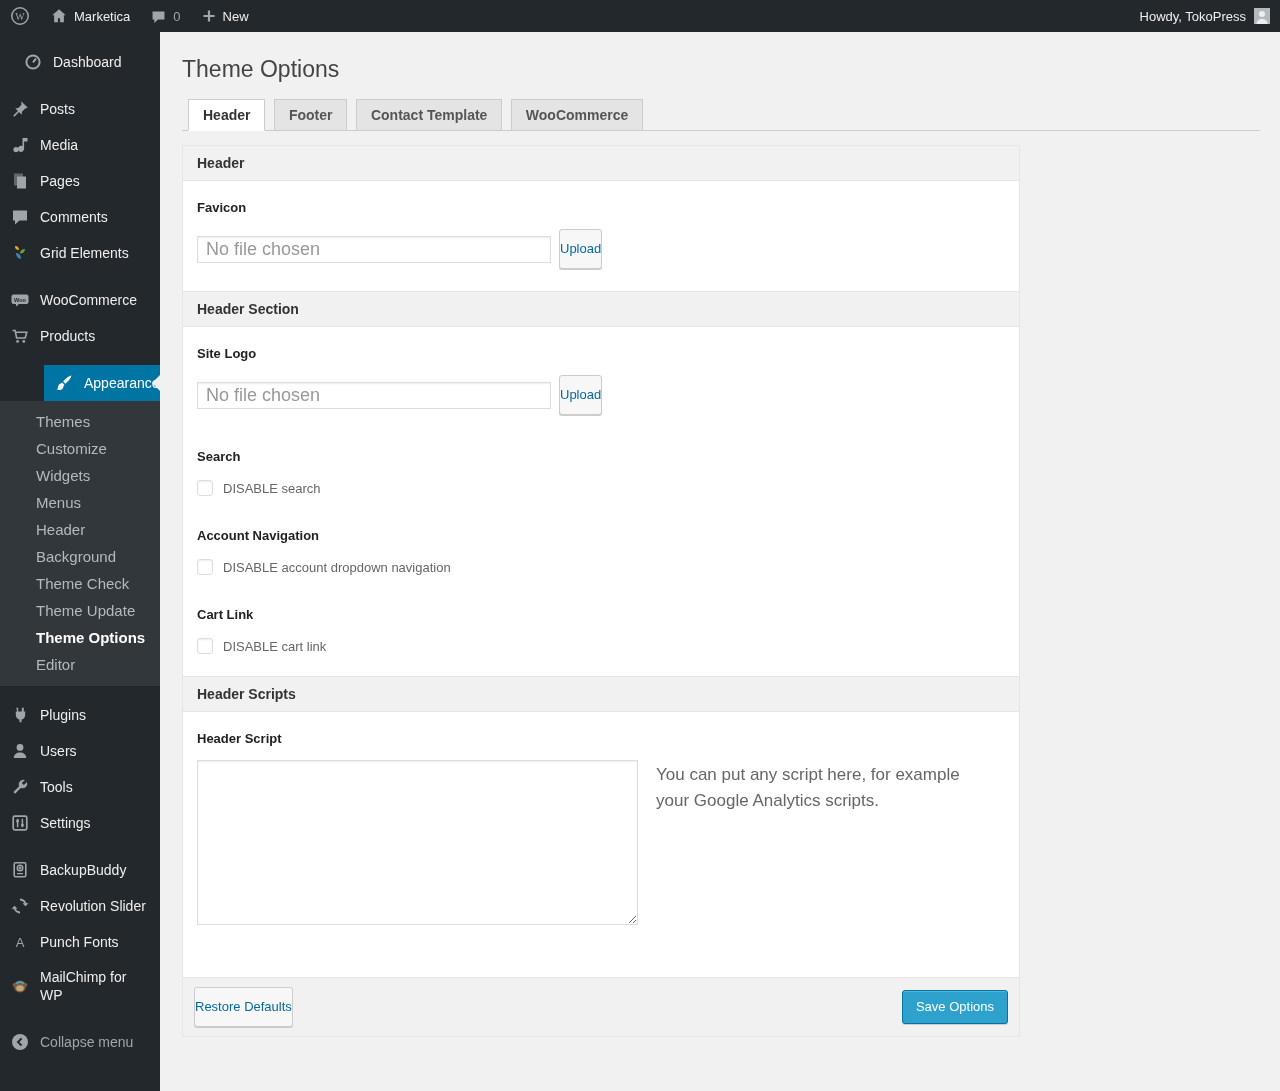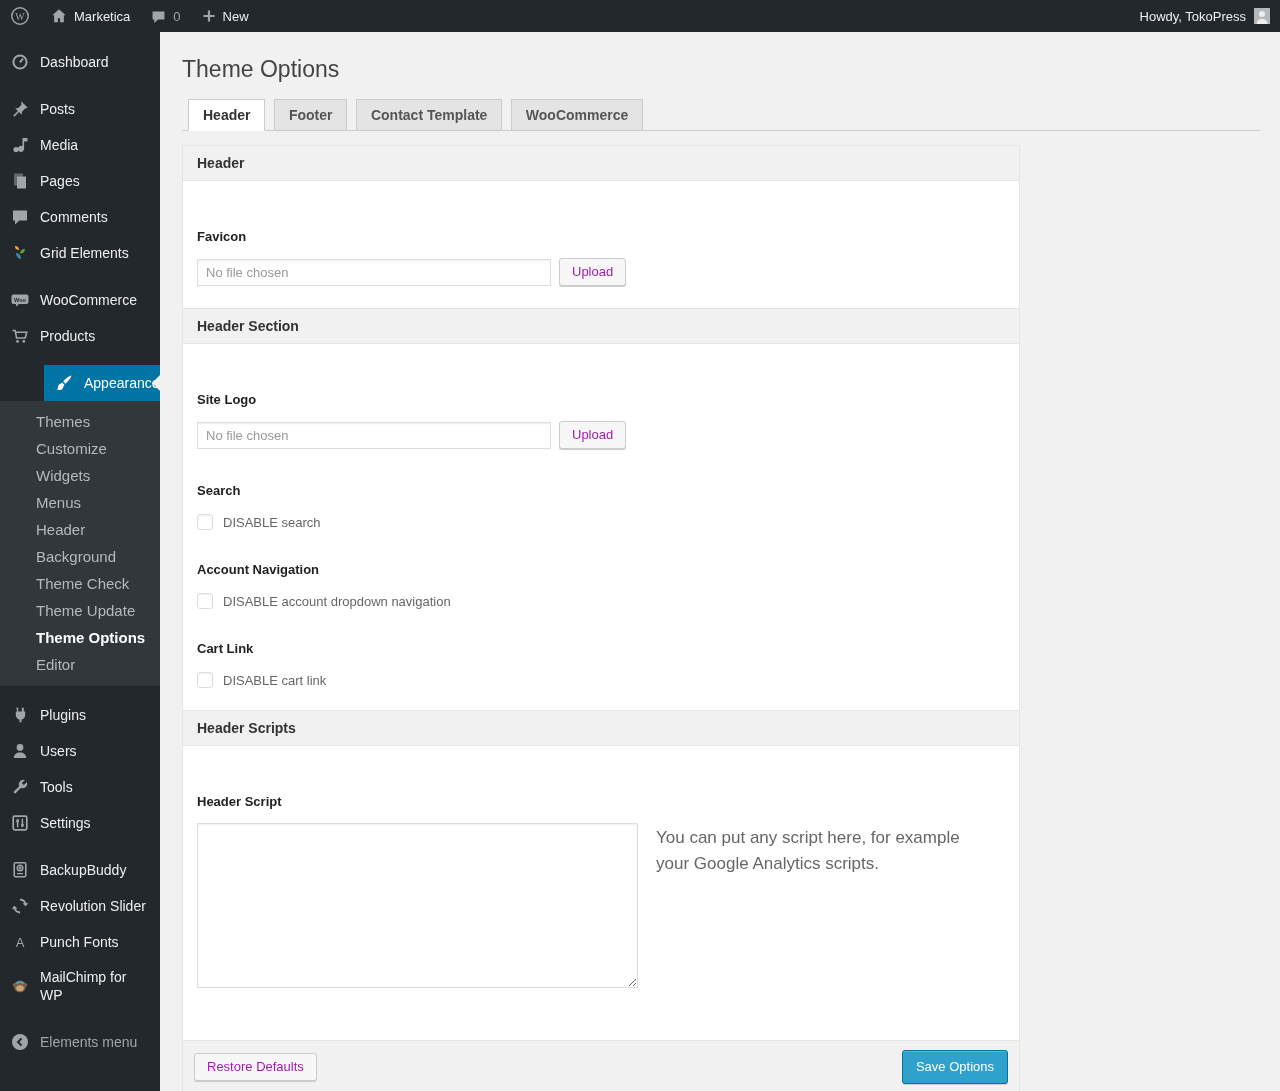--- a/index.html
+++ b/index.html
@@ -24,21 +24,21 @@
   .ab-item .ab-ico { color:#a0a5aa; }
   .ab-count { color:#a0a5aa; }
   .avatar-box { width:16px; height:16px; background:#b4b9be; overflow:hidden; margin-left:2px; }
 
   
   .sidebar {
     position:absolute; top:32px; left:0; bottom:0; width:160px;
     background:#23282d; z-index:40;
   }
   .menu-group { margin-top:11px; }
-  .menu-group.first { margin-top:12px; }
+  .menu-group.first { margin-top:12px;padding-left:13px; }
   .menu-item {
     display:flex; align-items:center; gap:10px; padding:8px 8px 8px 10px;
     color:#eee; font-size:14px; cursor:pointer; position:relative; line-height:18px;
   }
   .menu-item .mi-icon { width:20px; height:20px; color:#a0a5aa; flex:0 0 20px; }
   .menu-item.active { background:#0074a2; color:#fff;margin-left:44px; }
   .menu-item.active .mi-icon { color:#fff; }
   .menu-item.active::after {
     content:""; position:absolute; right:0; top:50%; margin-top:-8px;
     border-top:8px solid transparent; border-bottom:8px solid transparent;
@@ -67,31 +67,31 @@
   .nav-tab.active { background:#fff; color:#333; border-bottom:1px solid #fff; }
 
   
   .panel { width:838px; margin-top:14px; background:#fff; border:1px solid #e5e5e5; border-top:none; }
   .section-header {
     background:#f1f1f1; border-top:1px solid #e5e5e5; border-bottom:1px solid #e5e5e5;
     padding:9px 14px; font-size:14px; font-weight:600; color:#333;
   }
   .panel .section-header:first-child { border-top:1px solid #e5e5e5; }
   .section-body { padding:8px 14px 22px; }
-  .field { margin-top:40px; }
+  .field { margin-top:11px; }
   .field-label { font-size:13px; font-weight:bold; color:#222; margin-bottom:14px; }
   .file-row { display:flex; gap:8px; align-items:center; }
   .file-input {
     width:354px; height:27px; border:1px solid #ddd; background:#fff;
-    padding:0 8px; font-size:13px; color:#666; font-family:inherit;
+    padding:0 8px; font-size:18px; color:#666; font-family:inherit;
     box-shadow:inset 0 1px 2px rgba(0,0,0,.07); outline:none;
   }
   .file-input::placeholder { color:#999; opacity:1; }
   .btn {
-    display:inline-block; height:28px; padding:0 12px; font-size:13px; color:#a21caf;
+    display:inline-block; height:40px; padding:0 0; font-size:13px; color:#0369a1;
     background:#f7f7f7; border:1px solid #ccc; border-radius:3px; cursor:pointer;
     font-family:inherit; box-shadow:0 1px 0 #ccc; line-height:26px;
   }
   .btn-primary {
     background:#2ea2cc; border-color:#0074a2; color:#fff;
     box-shadow:inset 0 1px 0 rgba(120,200,230,.5), 0 1px 0 rgba(0,0,0,.15);
     height:34px; line-height:28px; padding:0 13px;
   }
   .check-row { display:flex; align-items:center; gap:10px; margin-top:16px; cursor:pointer; }
   .checkbox {
@@ -351,21 +351,21 @@
   </div>
 
   <div class="menu-group collapse-group">
     <a class="menu-item collapse-item">
       <span class="mi-icon">
         <svg width="20" height="20" viewBox="0 0 20 20">
             <circle cx="10" cy="10" r="8" fill="currentColor"></circle>
             <path d="M11.6 6.4 8 10l3.6 3.6" stroke="#23282d" stroke-width="2" fill="none"></path>
           </svg>
       </span>
-      <span class="mi-label">Elements menu</span>
+      <span class="mi-label">Collapse menu</span>
     </a>
   </div>
 </div>
 
 <div class="content">
   <h1 class="page-title">Theme Options</h1>
 
   <div class="nav-tabs">
     <a class="nav-tab active">Header</a>
     <a class="nav-tab">Footer</a>

